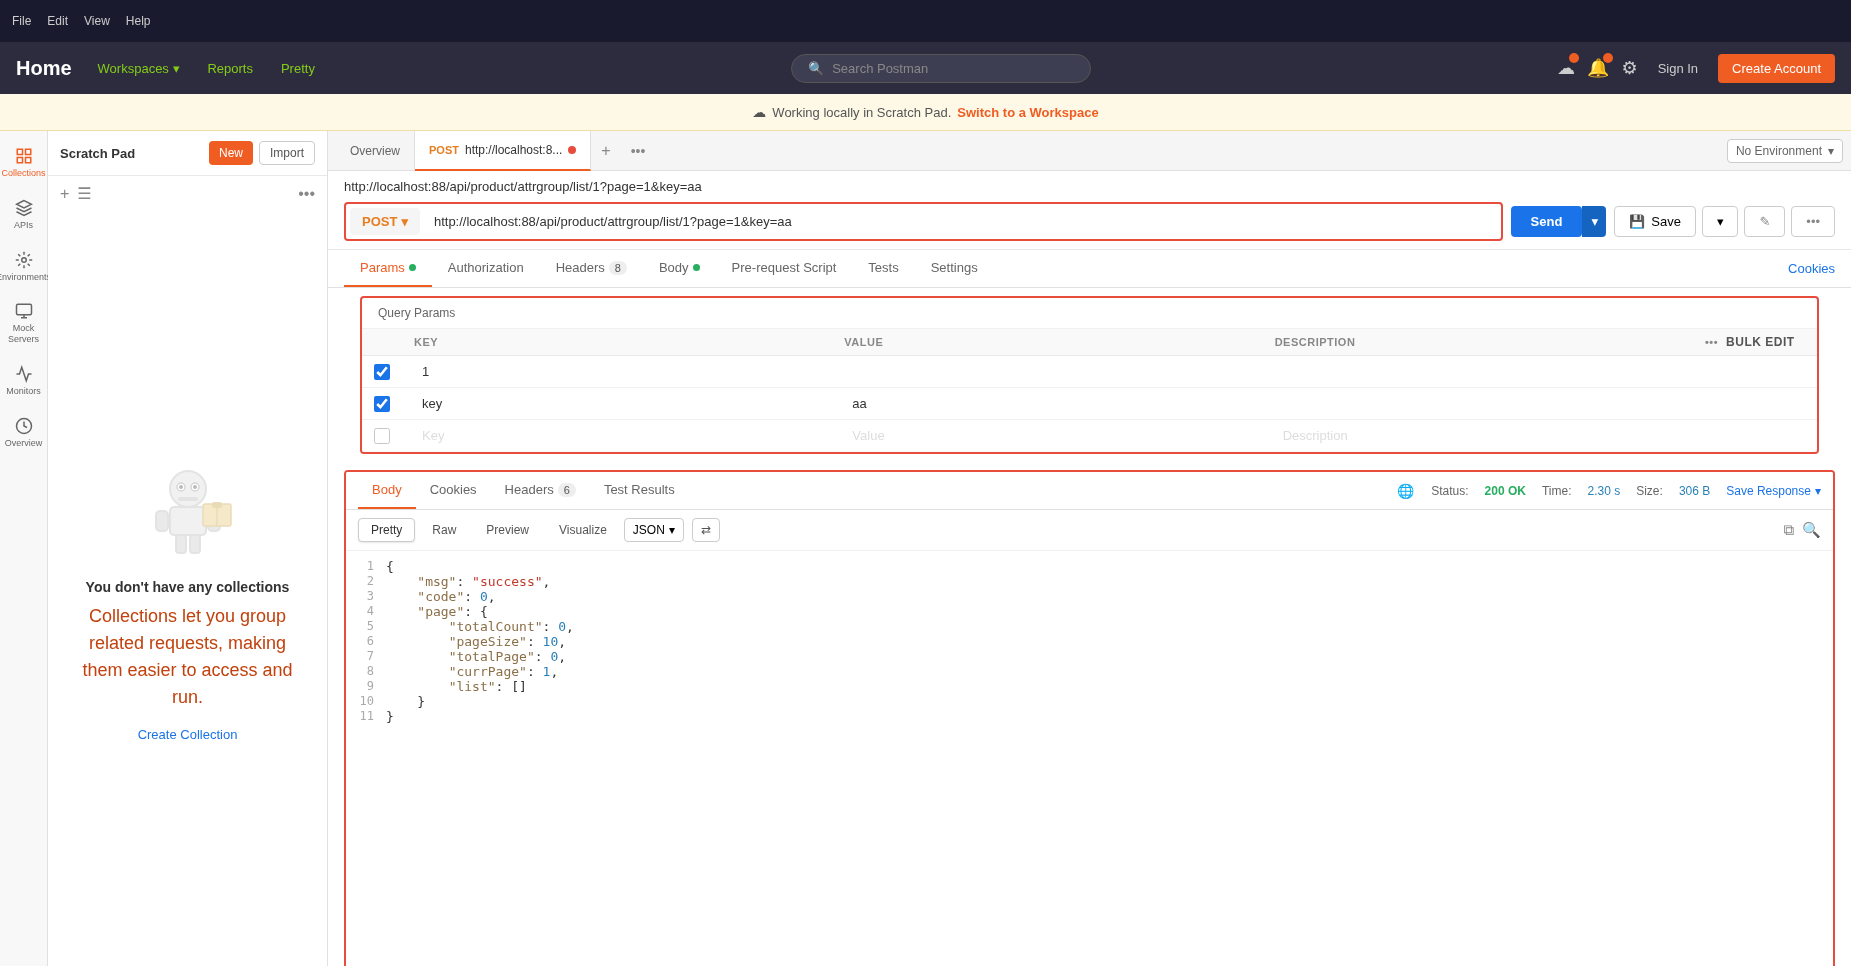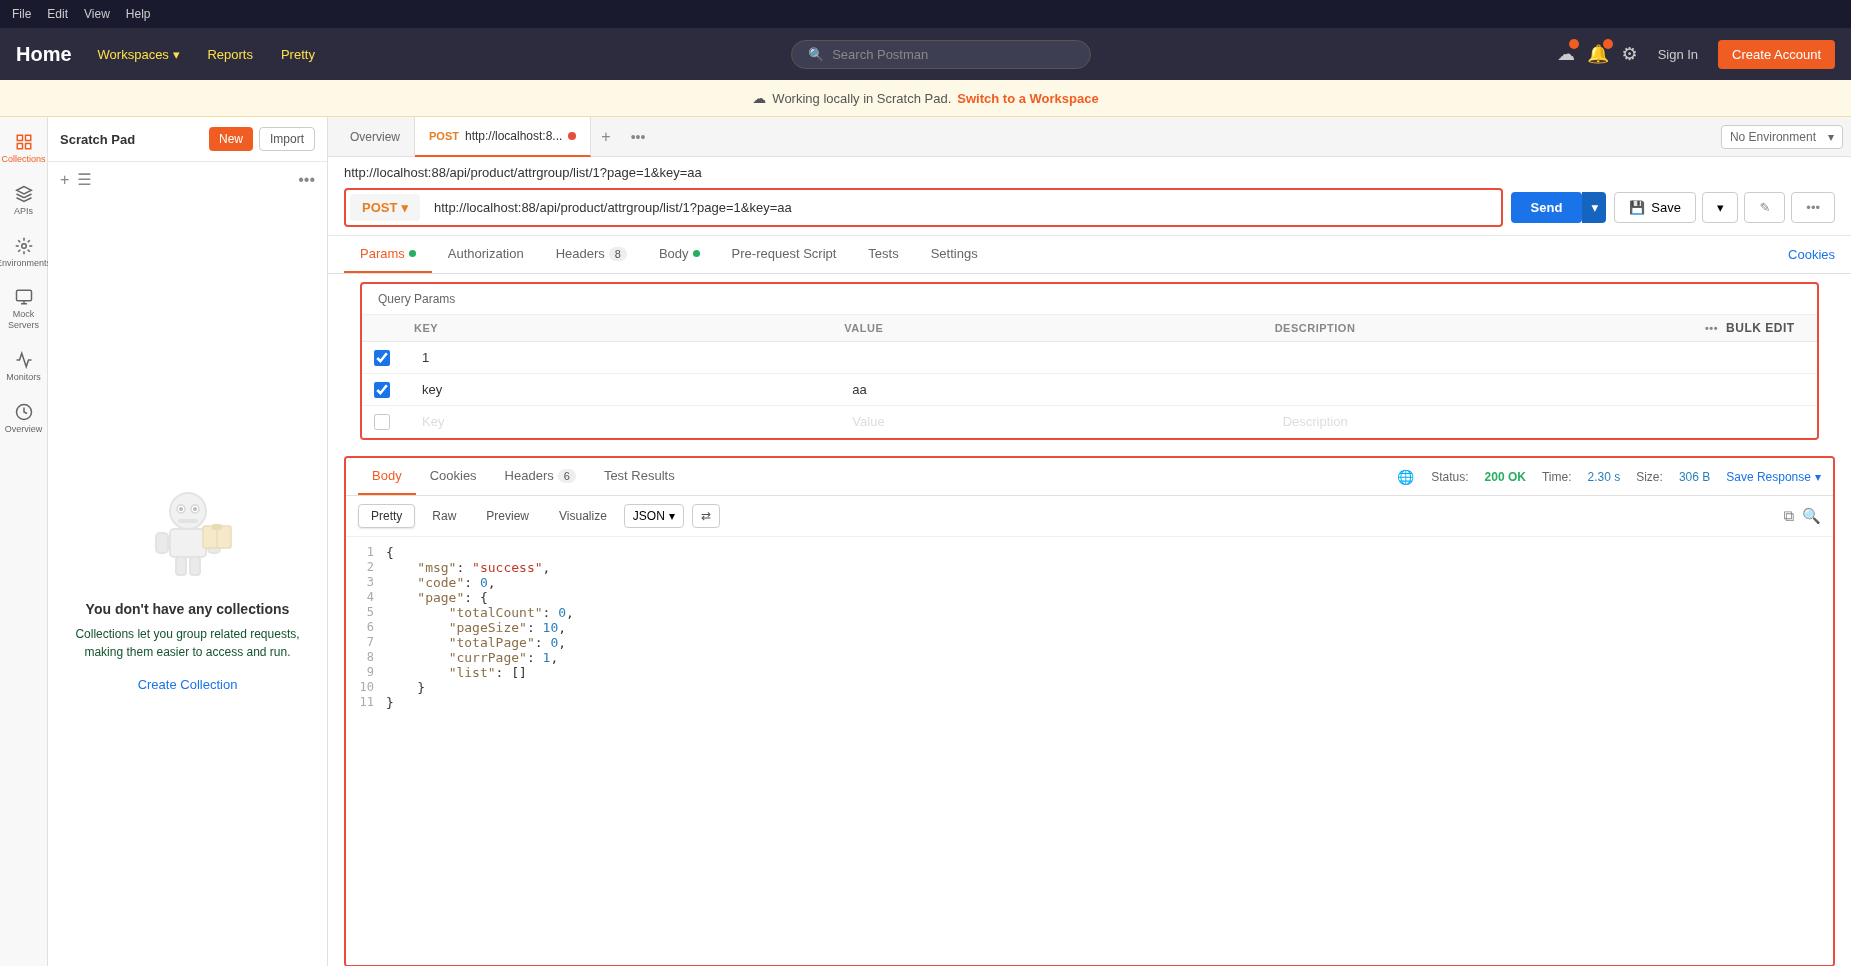--- a/index.html
+++ b/index.html
@@ -1,25 +1,25 @@
 <!DOCTYPE html>
 <html><head>
   <meta charset="utf-8">
   <style>
     * { box-sizing: border-box; margin: 0; padding: 0; }
     body { font-family: -apple-system, BlinkMacSystemFont, 'Segoe UI', sans-serif; font-size: 13px; background: #fff; overflow: hidden; height: 966px; }
 
     
-    .menu-bar { display: flex; align-items: center; height: 28px; background: #1a1a2e; padding: 0 12px; gap: 16px; }
+    .menu-bar { display: flex; align-items: center; height: 42px; background: #1a1a2e; padding: 0 12px; gap: 16px; }
     .menu-bar span { color: #ccc; font-size: 12px; cursor: pointer; }
 
     
     .main-nav { display: flex; align-items: center; height: 52px; background: #2c2c3e; padding: 0 16px; gap: 8px; }
     .nav-logo { color: #fff; font-size: 20px; font-weight: 600; margin-right: 8px; }
-    .nav-item { color: #fde047; font-size: 13px; cursor: pointer; padding: 6px 10px; border-radius: 4px; display: flex; align-items: center; gap: 4px; }
+    .nav-item { color: #84cc16; font-size: 13px; cursor: pointer; padding: 6px 10px; border-radius: 4px; display: flex; align-items: center; gap: 4px; }
     .nav-spacer { flex: 1; }
     .search-bar { background: #3e3e52; border: 1px solid #555; border-radius: 20px; padding: 6px 16px; color: #ccc; font-size: 13px; width: 300px; display: flex; align-items: center; gap: 8px; cursor: text; }
     .search-bar span { color: #888; }
     .nav-icons { display: flex; align-items: center; gap: 12px; }
     .nav-icon-btn { color: #ccc; cursor: pointer; font-size: 16px; position: relative; }
     .nav-badge { position: absolute; top: -4px; right: -4px; background: #f05d23; border-radius: 50%; width: 10px; height: 10px; }
     .sign-in-btn { color: #ccc; font-size: 13px; cursor: pointer; padding: 6px 12px; }
     .create-account-btn { background: #f05d23; color: #fff; font-size: 13px; padding: 7px 14px; border-radius: 4px; cursor: pointer; border: none; font-weight: 500; }
 
     
@@ -41,36 +41,36 @@
     .scratch-panel { width: 280px; background: #fff; border-right: 1px solid #e0e0e0; display: flex; flex-direction: column; }
     .scratch-header { display: flex; align-items: center; justify-content: space-between; padding: 10px 12px; border-bottom: 1px solid #e8e8e8; }
     .scratch-title { font-size: 13px; font-weight: 600; color: #333; }
     .scratch-actions { display: flex; gap: 6px; }
     .scratch-btn { background: #f05d23; color: #fff; border: none; border-radius: 4px; padding: 4px 10px; font-size: 12px; cursor: pointer; }
     .scratch-btn-outline { background: transparent; border: 1px solid #ccc; border-radius: 4px; padding: 4px 10px; font-size: 12px; cursor: pointer; color: #555; }
     .scratch-sub-header { display: flex; align-items: center; justify-content: space-between; padding: 8px 12px; }
     .scratch-sub-actions { display: flex; align-items: center; gap: 8px; }
     .scratch-empty { flex: 1; display: flex; flex-direction: column; align-items: center; justify-content: center; padding: 20px; text-align: center; }
     .scratch-empty-title { font-size: 14px; font-weight: 600; color: #333; margin-bottom: 8px; }
-    .scratch-empty-desc { font-size: 12px; color: #14532d; line-height: 1.5; margin-bottom: 16px; }
+    .scratch-empty-desc { font-size: 18px; color: #c2410c; line-height: 1.5; margin-bottom: 16px; }
     .create-collection-link { color: #1a73e8; font-size: 13px; cursor: pointer; font-weight: 500; }
 
     
     .main-content { flex: 1; display: flex; flex-direction: column; overflow: hidden; }
 
     
     .tabs-bar { display: flex; align-items: center; background: #f5f5f5; border-bottom: 1px solid #e0e0e0; height: 40px; padding: 0 8px; gap: 0; }
     .tab-item { display: flex; align-items: center; gap: 6px; padding: 0 14px; height: 40px; font-size: 12px; color: #666; cursor: pointer; border-right: 1px solid #e0e0e0; white-space: nowrap; }
     .tab-item.active { background: #fff; color: #333; border-bottom: 2px solid #f05d23; }
     .tab-method { font-size: 11px; font-weight: 600; color: #e67e22; }
     .tab-dot { width: 8px; height: 8px; border-radius: 50%; background: #e74c3c; }
     .tab-plus { padding: 0 10px; color: #888; font-size: 16px; }
     .tab-more { padding: 0 10px; color: #888; font-size: 14px; }
     .env-selector { margin-left: auto; display: flex; align-items: center; }
-    .env-dropdown { border: 1px solid #ccc; border-radius: 4px; padding: 4px 8px; font-size: 12px; color: #666; background: #fff; cursor: pointer; display: flex; align-items: center; gap: 12px; }
+    .env-dropdown { border: 1px solid #ccc; border-radius: 4px; padding: 4px 8px; font-size: 12px; color: #666; background: #fff; cursor: pointer; display: flex; align-items: center; gap: 6px; }
     .url-display { font-size: 13px; color: #333; margin-bottom: 8px; }
 
     
     .request-section { display: flex; align-items: center; gap: 8px; border: 2px solid #e74c3c; border-radius: 4px; padding: 4px; }
     .method-select { border: none; background: #f5f5f5; border-radius: 4px; padding: 6px 12px; font-size: 13px; font-weight: 600; color: #e67e22; cursor: pointer; display: flex; align-items: center; gap: 4px; }
     .url-input { flex: 1; border: none; outline: none; font-size: 13px; color: #333; padding: 6px; background: transparent; }
     .send-btn { background: #1a73e8; color: #fff; border: none; border-radius: 4px; padding: 8px 20px; font-size: 13px; font-weight: 600; cursor: pointer; display: flex; align-items: center; gap: 4px; }
     .send-dropdown { background: #1565c0; color: #fff; border: none; border-left: 1px solid #1565c0; border-radius: 0 4px 4px 0; padding: 8px 8px; cursor: pointer; }
 
     

